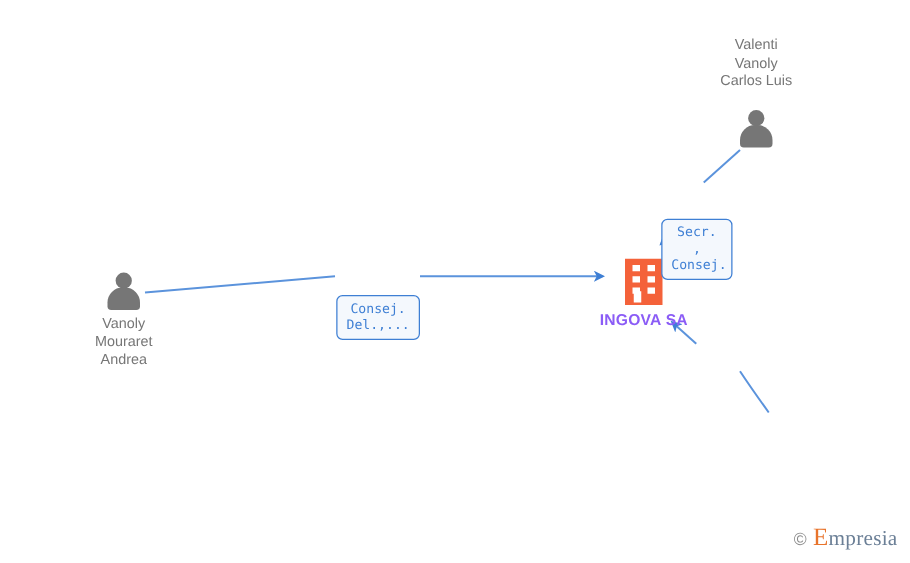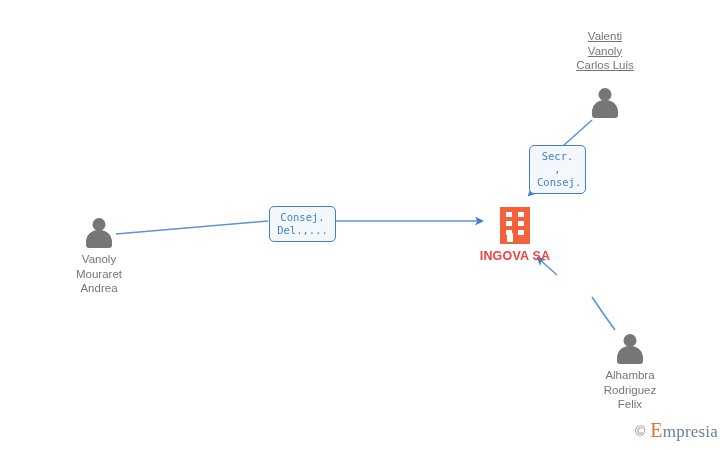--- a/index.html
+++ b/index.html
@@ -58,21 +58,21 @@
     background: #767676;
     border-radius: 12px 12px 3px 3px;
   }
   .person-name {
     font-size: 11.5px;
     color: #767676;
     text-align: center;
     line-height: 14.5px;
     white-space: pre-line;
   }
-  .name-above { margin-bottom: 15px; text-decoration: underline; }
+  .name-above { margin-bottom: 15px; }
   .name-below { margin-top: 4px; }
 
   
   .company {
     position: absolute;
     display: flex;
     flex-direction: column;
     align-items: center;
     width: 120px;
   }
@@ -98,39 +98,40 @@
     width: 6px;
     height: 9px;
     background: #ffffff;
     left: 7px;
     bottom: 2px;
   }
   .company-name {
     margin-top: 5px;
     font-size: 12.5px;
     font-weight: bold;
-    color: #ef4444;
+    color: #8b5cf6;
     letter-spacing: .2px;
     white-space: nowrap;
   }
 
   
   .rel {
     position: absolute;
     box-sizing: border-box;
     border: 1.4px solid #3E7FD4;
     border-radius: 5px;
     background: #F4F8FD;
     color: #3E7FD4;
     font-size: 10.5px;
     line-height: 13px;
     text-align: center;
     padding: 4px 7px;
     white-space: pre-line;
     font-family: "DejaVu Sans Mono", monospace;
+    margin-top: 30px;
   }
 
   
   .watermark {
     position: absolute;
     right: 10px;
     bottom: 8px;
     display: flex;
     align-items: center;
     gap: 5px;
@@ -199,29 +200,20 @@
   <div class="node" style="left:535px; top:29px;">
     <div class="person-name name-above">Valenti
 Vanoly
 Carlos Luis</div>
     <div class="person-icon">
       <div class="head"></div>
         <div class="body"></div>
     </div>
   </div>
 
-  <div class="node" style="left:560px; top:334px;">
-    <div class="person-icon">
-      <div class="head"></div>
-        <div class="body"></div>
-    </div>
-    <div class="person-name name-below">Alhambra
-Rodriguez
-Felix</div>
-  </div>
 
   <div class="rel" style="left:269px; top:206px; width:67px;">Consej.
 Del.,...</div>
 
   <div class="rel" style="left:529px; top:145px; width:57px;">Secr. ,
 Consej.</div>
 
 
   <div class="watermark">
     <span class="c">©</span>

